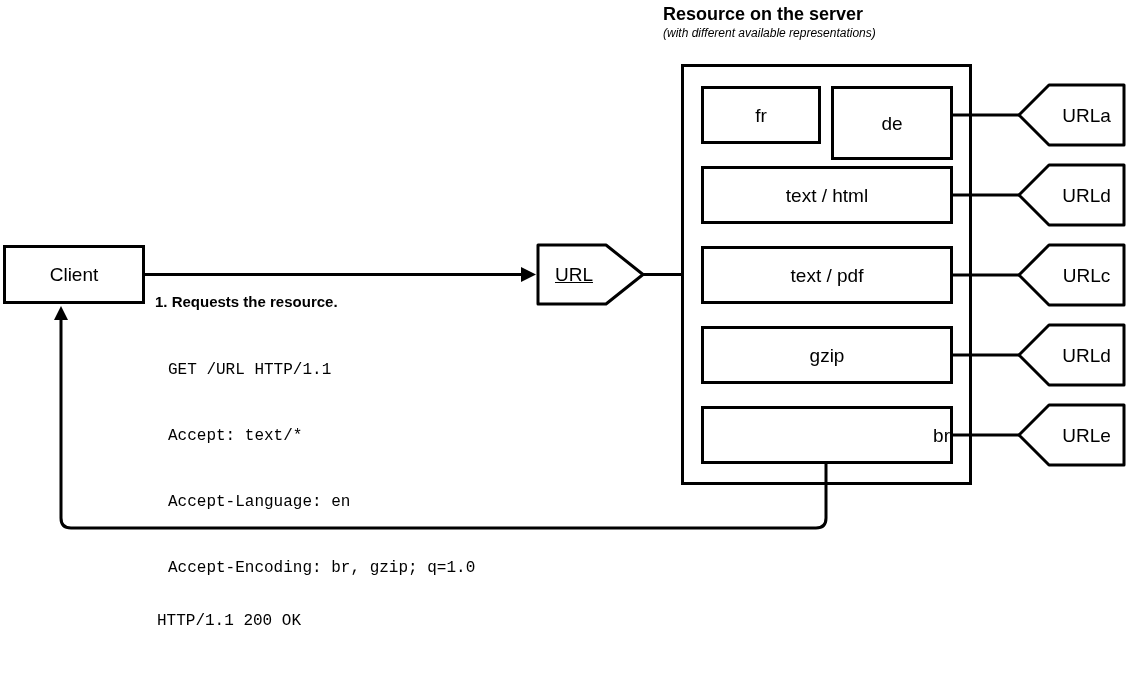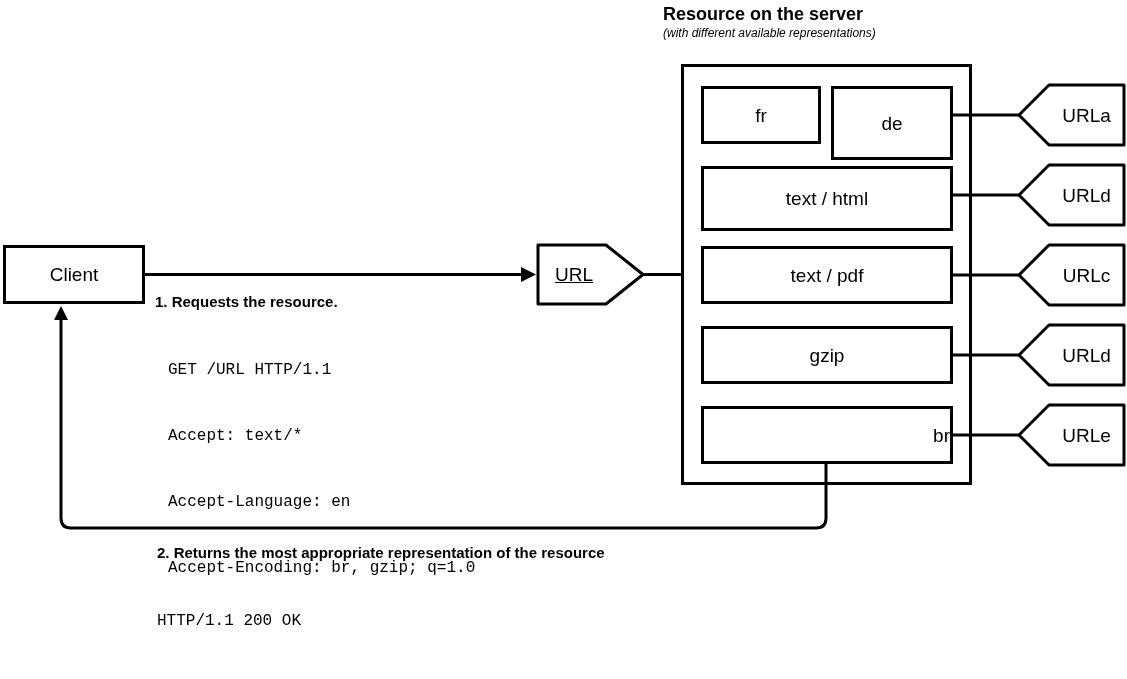--- a/index.html
+++ b/index.html
@@ -138,21 +138,21 @@
   <div class="shape-label" style="left:540px; top:245px; width:68px; height:59px;text-decoration:underline;">URL</div>
 
   <div class="outline" style="left:681px; top:64px; width:291px; height:421px;"></div>
 
   <div class="box" style="left:701px; top:86px; width:120px; height:58px;">
     <span>fr</span>
   </div>
   <div class="box" style="left:831px; top:86px; width:122px; height:74px;">
     <span>de</span>
   </div>
-  <div class="box" style="left:701px; top:166px; width:252px; height:65px;">
+  <div class="box" style="left:701px; top:166px; width:252px; height:58px;">
     <span>text / html</span>
   </div>
   <div class="box" style="left:701px; top:246px; width:252px; height:58px;">
     <span>text / pdf</span>
   </div>
   <div class="box" style="left:701px; top:326px; width:252px; height:58px;">
     <span>gzip</span>
   </div>
   <div class="box" style="left:701px; top:406px; width:252px; height:58px;justify-content:flex-end;">
     <span>br</span>
@@ -165,21 +165,20 @@
   <div class="shape-label" style="left:1049px; top:406px; width:75px; height:58px;">URLe</div>
 
   <div class="step-heading" style="left:155px; top:293px;">1. Requests the resource.</div>
   <div class="code-block" style="left:168px; top:315px;">
     <div>GET /URL HTTP/1.1</div>
     <div>Accept: text/*</div>
     <div>Accept-Language: en</div>
     <div>Accept-Encoding: br, gzip; q=1.0</div>
   </div>
 
-  <div class="step-heading" style="left:157px; top:544px;">2. Returns the most appropriate representation of the resource</div>
   <div class="code-block" style="left:157px; top:566px;">
     <div>HTTP/1.1 200 OK</div>
     <div>Content-Location: /URLe</div>
     
     
     
   </div>
 
 </div>
 

